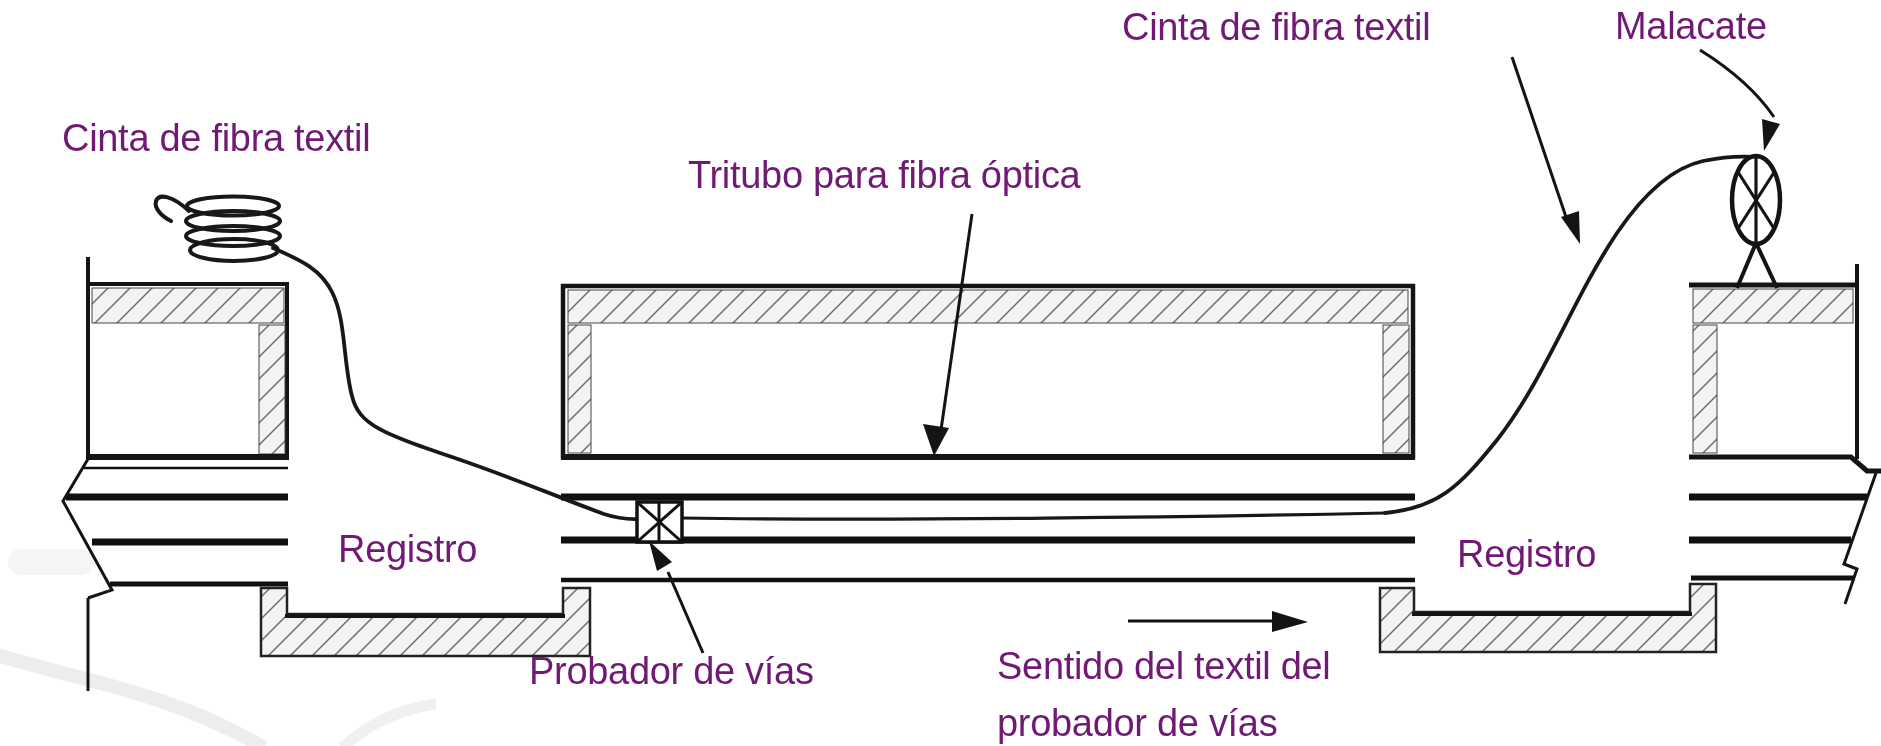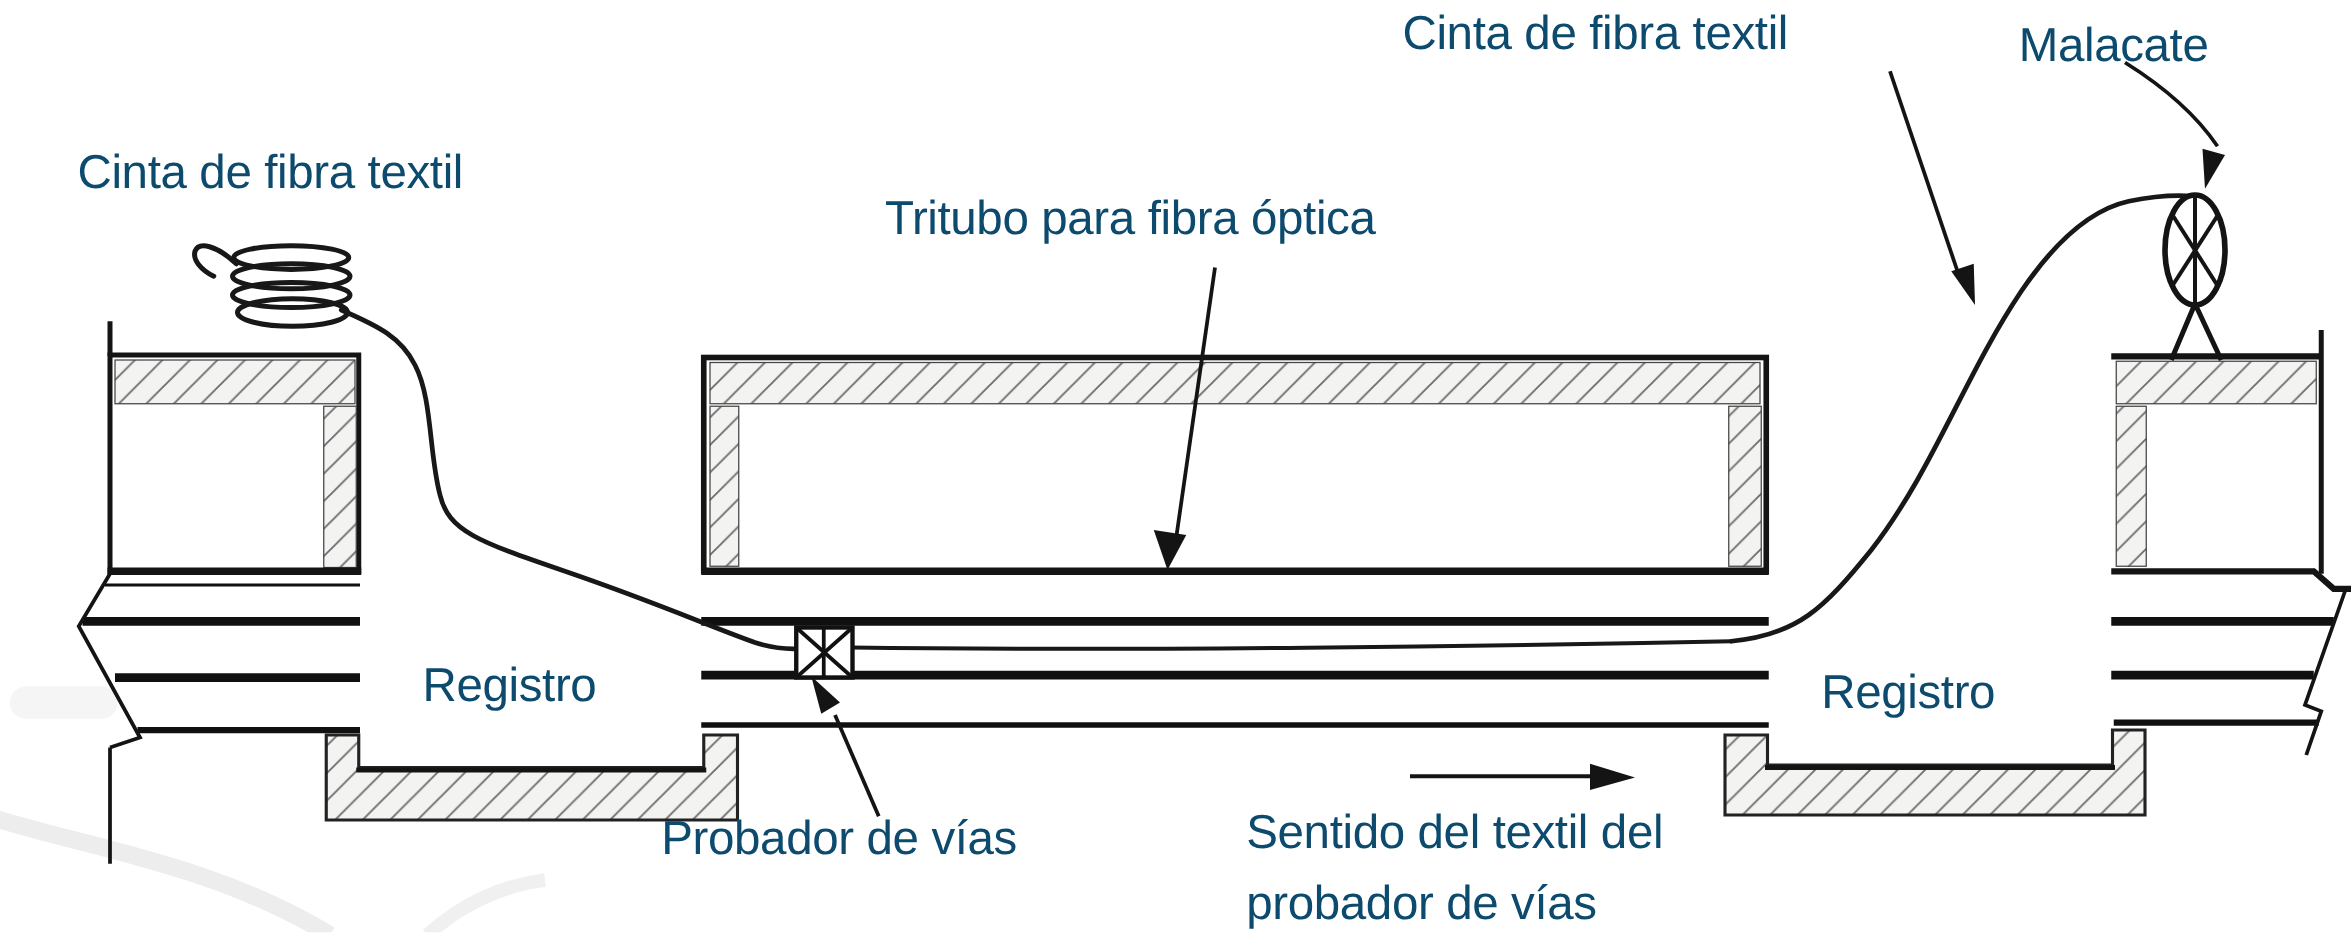--- a/index.html
+++ b/index.html
@@ -7,21 +7,21 @@
     position:relative;
     width:1881px;height:746px;
     background:#ffffff;
     overflow:hidden;
     font-family:"Liberation Sans", sans-serif;
   }
   .stage svg{position:absolute;left:0;top:0;}
   .label{
     position:absolute;
     font-size:38px;
-    color:#0c4a6e;
+    color:#701a75;
     letter-spacing:-0.3px;
     white-space:nowrap;
     line-height:1.1;
   }
   .label.two-line{line-height:57px;}
 </style>
 </head>
 <body>
 
 <div class="stage">
@@ -144,25 +144,25 @@
       <polygon points="649,541 672,562 657,571" stroke="none"></polygon>
     </g>
     <g stroke="#141414" fill="#141414">
       <line x1="1128" y1="621" x2="1278" y2="621" stroke-width="3.2"></line>
       <polygon points="1308,622 1272,611 1272,632" stroke="none"></polygon>
     </g>
   </svg>
 
   <div class="label" style="left:62px;top:118px">Cinta de fibra textil</div>
 
-  <div class="label" style="left:708px;top:155px">Tritubo para fibra óptica</div>
+  <div class="label" style="left:688px;top:155px">Tritubo para fibra óptica</div>
 
   <div class="label" style="left:1122px;top:7px">Cinta de fibra textil</div>
 
-  <div class="label" style="left:1615px;top:17px">Malacate</div>
+  <div class="label" style="left:1615px;top:6px">Malacate</div>
 
   <div class="label" style="left:338px;top:529px">Registro</div>
 
   <div class="label" style="left:1457px;top:534px">Registro</div>
 
   <div class="label" style="left:529px;top:651px">Probador de vías</div>
 
   <div class="label two-line" style="left:997px;top:638px">
     <div>Sentido del textil del</div>
     <div>probador de vías</div>

